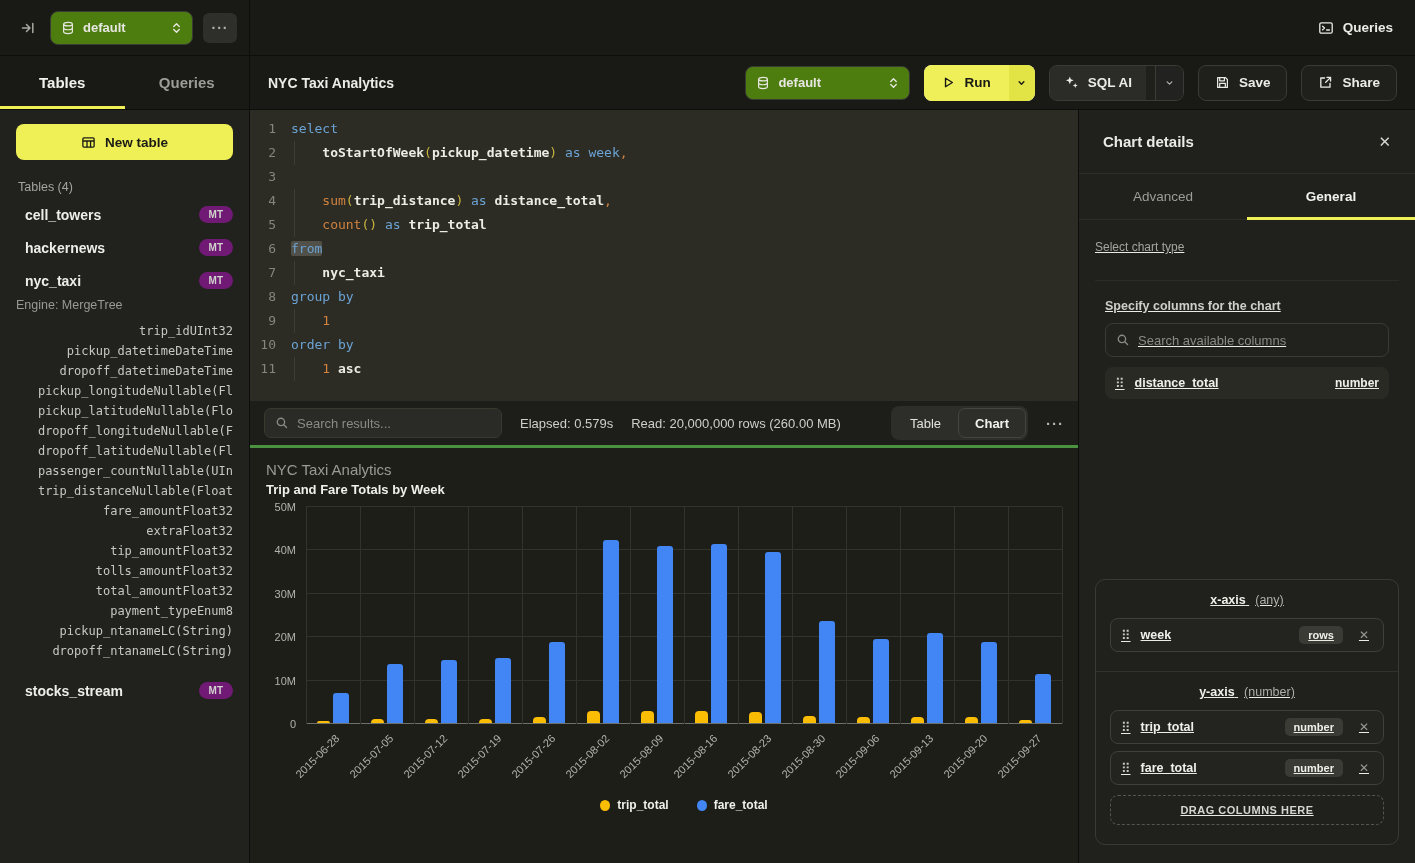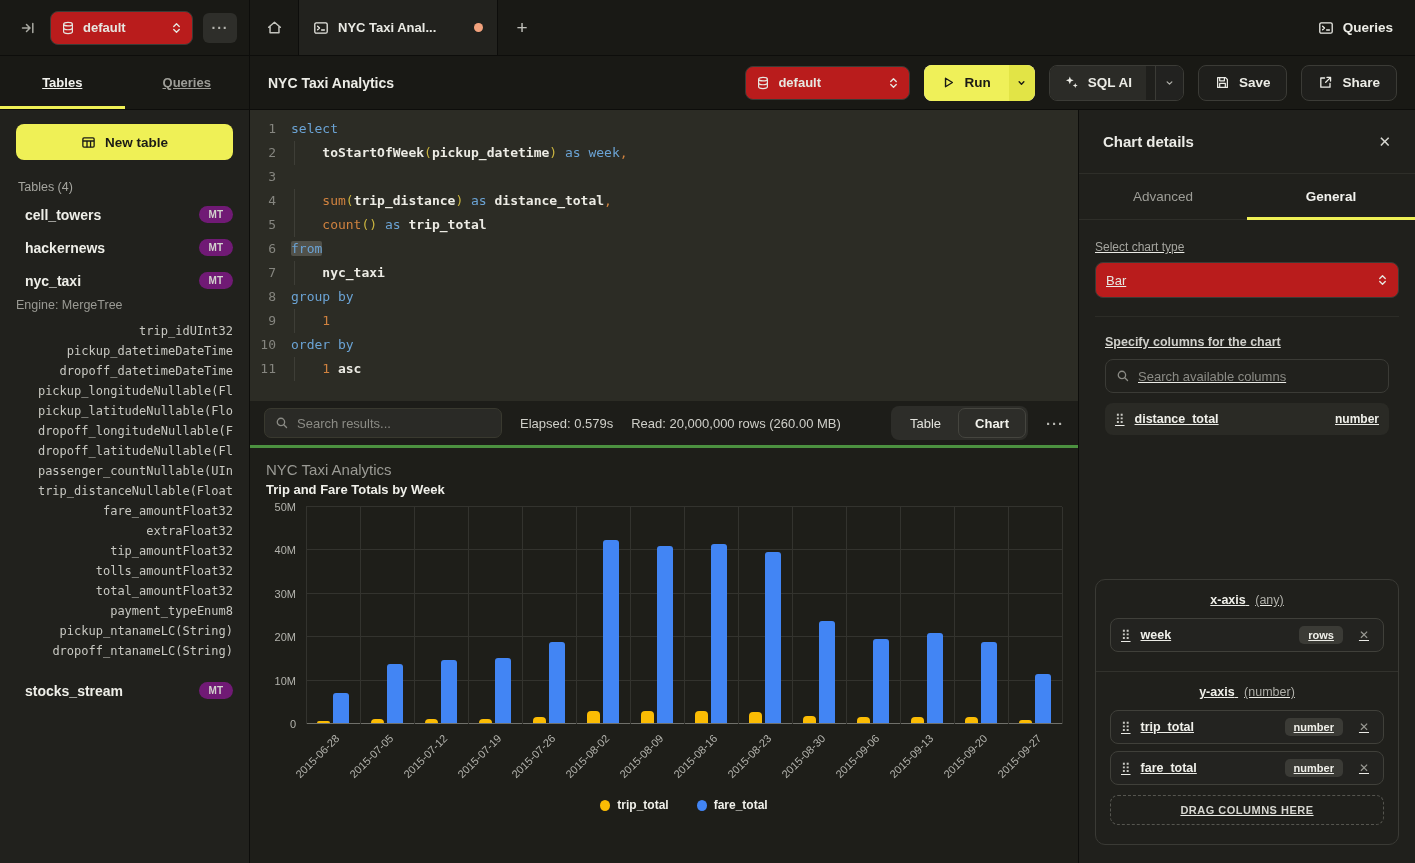--- a/index.html
+++ b/index.html
@@ -4,37 +4,37 @@
 <style>
   * { margin:0; padding:0; box-sizing:border-box; }
   html,body { width:1415px; height:863px; overflow:hidden; background:#191915;
     font-family:"Liberation Sans", sans-serif; color:#ebebe6; }
   .app { display:flex; flex-direction:column; height:100%; }
 
   
   .topbar { height:56px; display:flex; align-items:stretch; background:#191915; border-bottom:1px solid #0d0d0b; }
   .topbar-left { width:250px; display:flex; align-items:center; padding:0 12px 0 16px; gap:10px; border-right:1px solid #0d0d0b; }
   .icon-btn { background:none; border:none; color:#a9a9a2; display:flex; align-items:center; justify-content:center; padding:4px; }
-  .select-box { display:flex; align-items:center; gap:8px; height:34px; padding:0 10px; background:#b91c1c; border:1px solid #3b3b36; border-radius:8px; color:#e7e7e1; font-size:13px; font-weight:600; }
+  .select-box { display:flex; align-items:center; gap:8px; height:34px; padding:0 10px; background:#4d7c0f; border:1px solid #3b3b36; border-radius:8px; color:#e7e7e1; font-size:13px; font-weight:600; }
   .select-box .spacer { flex:1; }
   .db-select { flex:1; }
   .dots-btn { height:30px; min-width:34px; background:#2e2e2a; border:none; border-radius:6px; color:#b5b5af; font-size:14px; font-weight:700; letter-spacing:1px; }
   .tabstrip { flex:1; display:flex; align-items:stretch; }
   .home-btn { width:48px; display:flex; align-items:center; justify-content:center; background:none; border:none; color:#c3c3bd; }
   .editor-tab { width:200px; display:flex; align-items:center; gap:9px; padding:0 14px; background:#22221e; border:none; border-left:1px solid #0d0d0b; border-right:1px solid #0d0d0b; color:#e9e9e3; }
   .tab-label { font-size:13px; font-weight:600; white-space:nowrap; overflow:hidden; flex:1; text-align:left; }
   .tab-dot { width:9px; height:9px; border-radius:50%; background:#f2a27d; flex:none; }
   .plus-btn { width:48px; background:none; border:none; color:#c0c0ba; font-size:19px; font-weight:400; }
   .topbar-right { display:flex; align-items:center; padding-right:22px; margin-left:auto; }
   .queries-btn { display:flex; align-items:center; gap:9px; background:none; border:none; color:#ececE6; font-size:13.5px; font-weight:600; }
 
   
   .header-row { height:54px; display:flex; align-items:stretch; background:#191915; border-bottom:1px solid #0d0d0b; }
   .sidebar-tabs { width:250px; display:flex; border-right:1px solid #0d0d0b; }
-  .side-tab { flex:1; background:none; border:none; color:#9d9d97; font-size:13px; font-weight:600; position:relative;text-decoration:underline; }
+  .side-tab { flex:1; background:none; border:none; color:#9d9d97; font-size:15px; font-weight:600; position:relative; }
   .side-tab.active { color:#f2f2ee; }
   .side-tab.active::after { content:""; position:absolute; left:0; right:0; bottom:0; height:3px; background:#eff056; }
   .query-head { flex:1; display:flex; align-items:center; padding:0 18px; gap:14px; }
   .query-title { font-size:14px; font-weight:600; color:#ececE6; }
   .flex-spacer { flex:1; }
   .head-select { width:165px; }
   .run-btn { display:flex; align-items:stretch; height:36px; border:none; border-radius:8px; overflow:hidden; padding:0; }
   .run-main { display:flex; align-items:center; gap:9px; padding:0 18px; background:#eff059; color:#1a1a15; font-size:13.5px; font-weight:700; }
   .run-caret { width:26px; display:flex; align-items:center; justify-content:center; background:#e2e446; color:#1a1a15; }
   .ghost-btn { display:flex; align-items:center; gap:9px; height:36px; padding:0 16px; background:#1f1f1c; border:1px solid #3b3b36; border-radius:8px; color:#ececE6; font-size:13.5px; font-weight:600; }
@@ -164,40 +164,20 @@
         <span>default</span>
         <span class="spacer"></span>
         <span>
           <svg width="11" height="14" viewBox="0 0 12 14" fill="none" stroke="currentColor" stroke-width="1.5" stroke-linecap="round" stroke-linejoin="round">
               <path d="M3 5.3L6 2.3l3 3M3 8.7l3 3 3-3"></path>
             </svg>
         </span>
       </div>
       <button class="dots-btn">···</button>
     </div>
-    <div class="tabstrip">
-      <button class="home-btn">
-        <span>
-          <svg width="17" height="17" viewBox="0 0 16 16" fill="none" stroke="currentColor" stroke-width="1.4" stroke-linecap="round" stroke-linejoin="round">
-              <path d="M2.5 7.8L8 3l5.5 4.8M3.8 6.8V13h8.4V6.8"></path>
-            </svg>
-        </span>
-      </button>
-      <button class="editor-tab">
-        <span>
-          <svg width="16" height="16" viewBox="0 0 16 16" fill="none" stroke="currentColor" stroke-width="1.3" stroke-linecap="round" stroke-linejoin="round">
-              <rect x="1.8" y="2.8" width="12.4" height="10.4" rx="1.5"></rect>
-              <path d="M4.6 6.2l1.9 1.8-1.9 1.8M8.6 10h2.8"></path>
-            </svg>
-        </span>
-        <span class="tab-label">NYC Taxi Anal...</span>
-        <span class="tab-dot"></span>
-      </button>
-      <button class="plus-btn">+</button>
-    </div>
     <div class="topbar-right">
       <button class="queries-btn">
         <span>
           <svg width="16" height="16" viewBox="0 0 16 16" fill="none" stroke="currentColor" stroke-width="1.3" stroke-linecap="round" stroke-linejoin="round">
               <rect x="1.8" y="2.8" width="12.4" height="10.4" rx="1.5"></rect>
               <path d="M4.6 6.2l1.9 1.8-1.9 1.8M8.6 10h2.8"></path>
             </svg>
         </span>
         <span>Queries</span>
       </button>
@@ -574,29 +554,20 @@
       <div class="panel-header">
         <span class="panel-title">Chart details</span>
         <button class="close-btn">✕</button>
       </div>
       <div class="panel-tabs">
         <button class="panel-tab">Advanced</button>
         <button class="panel-tab active">General</button>
       </div>
       <div class="panel-body">
         <div class="field-label">Select chart type</div>
-        <div class="select-box chart-type-select">
-          <span>Bar</span>
-          <span class="spacer"></span>
-          <span>
-            <svg width="11" height="14" viewBox="0 0 12 14" fill="none" stroke="currentColor" stroke-width="1.5" stroke-linecap="round" stroke-linejoin="round">
-                <path d="M3 5.3L6 2.3l3 3M3 8.7l3 3 3-3"></path>
-              </svg>
-          </span>
-        </div>
         <div class="panel-divider"></div>
         <div class="subsection">
           <div class="sub-label">Specify columns for the chart</div>
           <div class="col-search">
             <span>
               <svg width="14" height="14" viewBox="0 0 16 16" fill="none" stroke="currentColor" stroke-width="1.5" stroke-linecap="round">
                   <circle cx="6.8" cy="6.8" r="4.2"></circle>
                   <path d="M10 10l3.2 3.2"></path>
                 </svg>
             </span>

